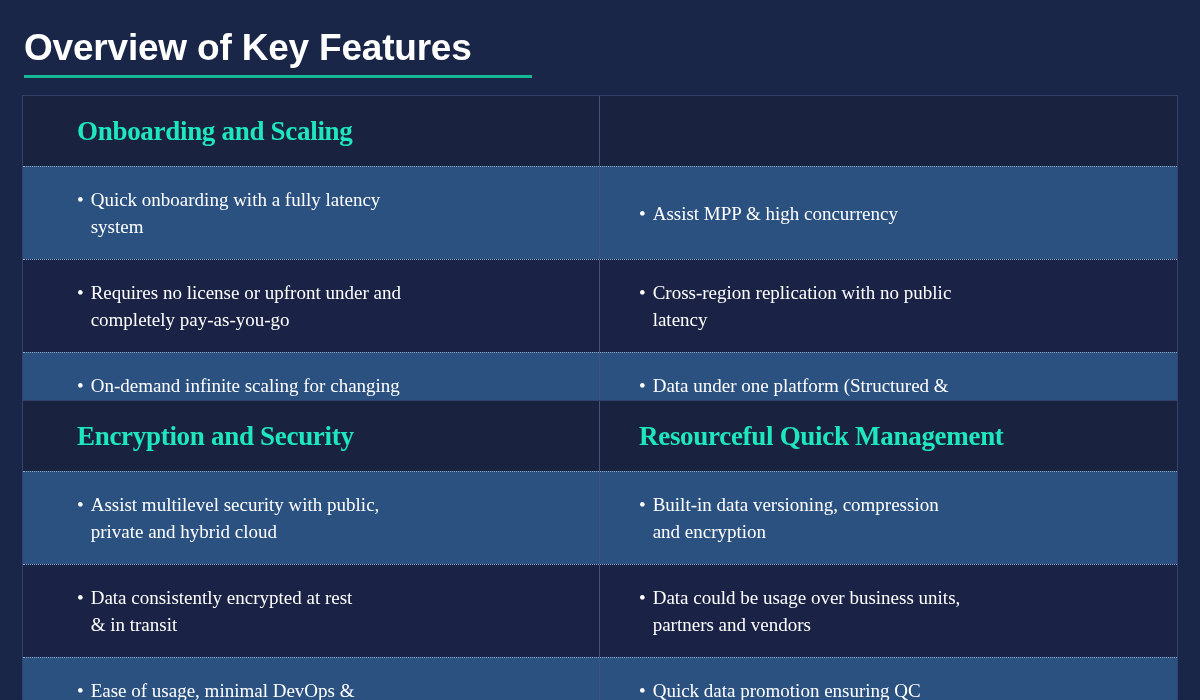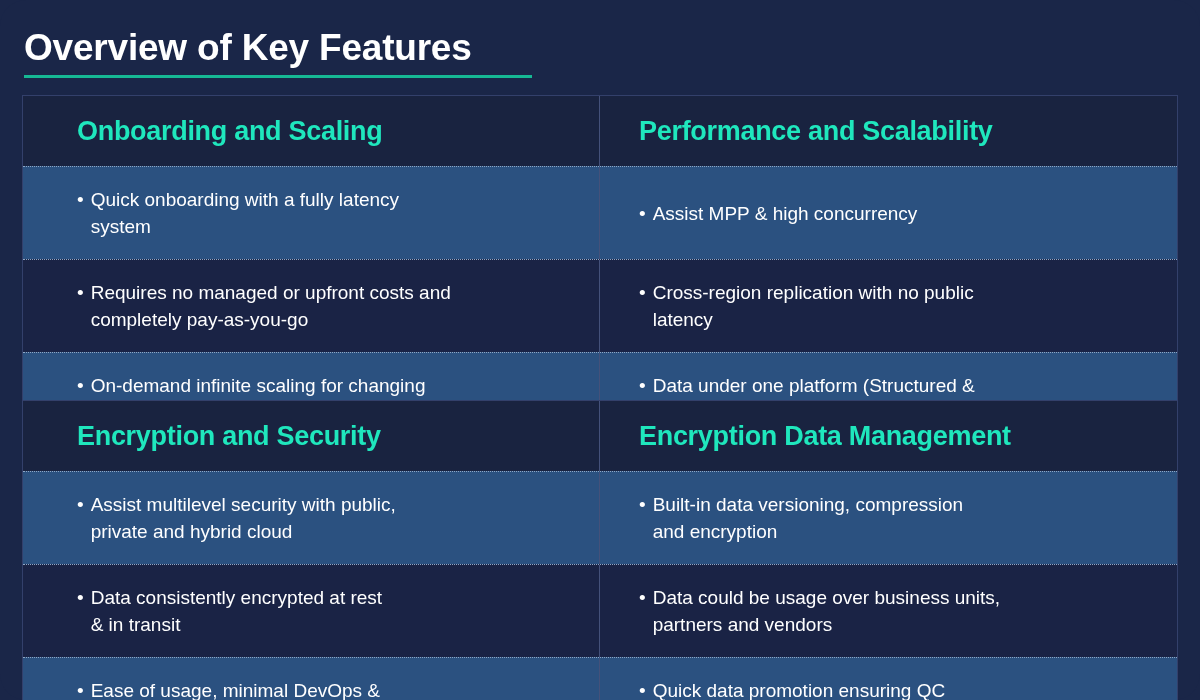--- a/index.html
+++ b/index.html
@@ -71,20 +71,21 @@
 
   .row-sep {
     border-top: 1px dotted #8fa6c4;
   }
 
   .cell {
     box-sizing: border-box;
     width: 50%;
     padding: 0;
     position: relative;
+    font-family: Liberation Serif, serif;
   }
   .cell.left  { border-right: 1px solid #44517a; }
 
   .header-cell {
     padding: 18px 20px 18px 54px;
   }
   .section-title {
     font-size: 27px;
     font-weight: bold;
     color: #1fe7bd;
@@ -133,25 +134,20 @@
   </div>
 
   <div class="feature-table" id="table-top">
 
     <div class="table-row header-row">
       <div class="cell left">
         <div class="header-cell">
           <div class="section-title">Onboarding and Scaling</div>
         </div>
       </div>
-      <div class="cell right">
-        <div class="header-cell">
-          <div class="section-title">Performance and Scalability</div>
-        </div>
-      </div>
     </div>
 
     <div class="table-row row-light row-sep">
       <div class="cell left">
         <div class="bullet-cell">
           <div class="bullet-wrap">
             <span class="bullet-dot">•</span>
             <span class="bullet-text">Quick onboarding with a fully latency
 system</span>
           </div>
@@ -165,21 +161,21 @@
           </div>
         </div>
       </div>
     </div>
 
     <div class="table-row row-dark row-sep">
       <div class="cell left">
         <div class="bullet-cell">
           <div class="bullet-wrap">
             <span class="bullet-dot">•</span>
-            <span class="bullet-text">Requires no managed or upfront costs and
+            <span class="bullet-text">Requires no license or upfront under and
 completely pay-as-you-go</span>
           </div>
         </div>
       </div>
       <div class="cell right">
         <div class="bullet-cell">
           <div class="bullet-wrap">
             <span class="bullet-dot">•</span>
             <span class="bullet-text">Cross-region replication with no public
 latency</span>
@@ -214,21 +210,21 @@
   <div class="feature-table" id="table-bottom">
 
     <div class="table-row header-row">
       <div class="cell left">
         <div class="header-cell">
           <div class="section-title">Encryption and Security</div>
         </div>
       </div>
       <div class="cell right">
         <div class="header-cell">
-          <div class="section-title">Encryption Data Management</div>
+          <div class="section-title">Resourceful Quick Management</div>
         </div>
       </div>
     </div>
 
     <div class="table-row row-light row-sep">
       <div class="cell left">
         <div class="bullet-cell">
           <div class="bullet-wrap">
             <span class="bullet-dot">•</span>
             <span class="bullet-text">Assist multilevel security with public,

